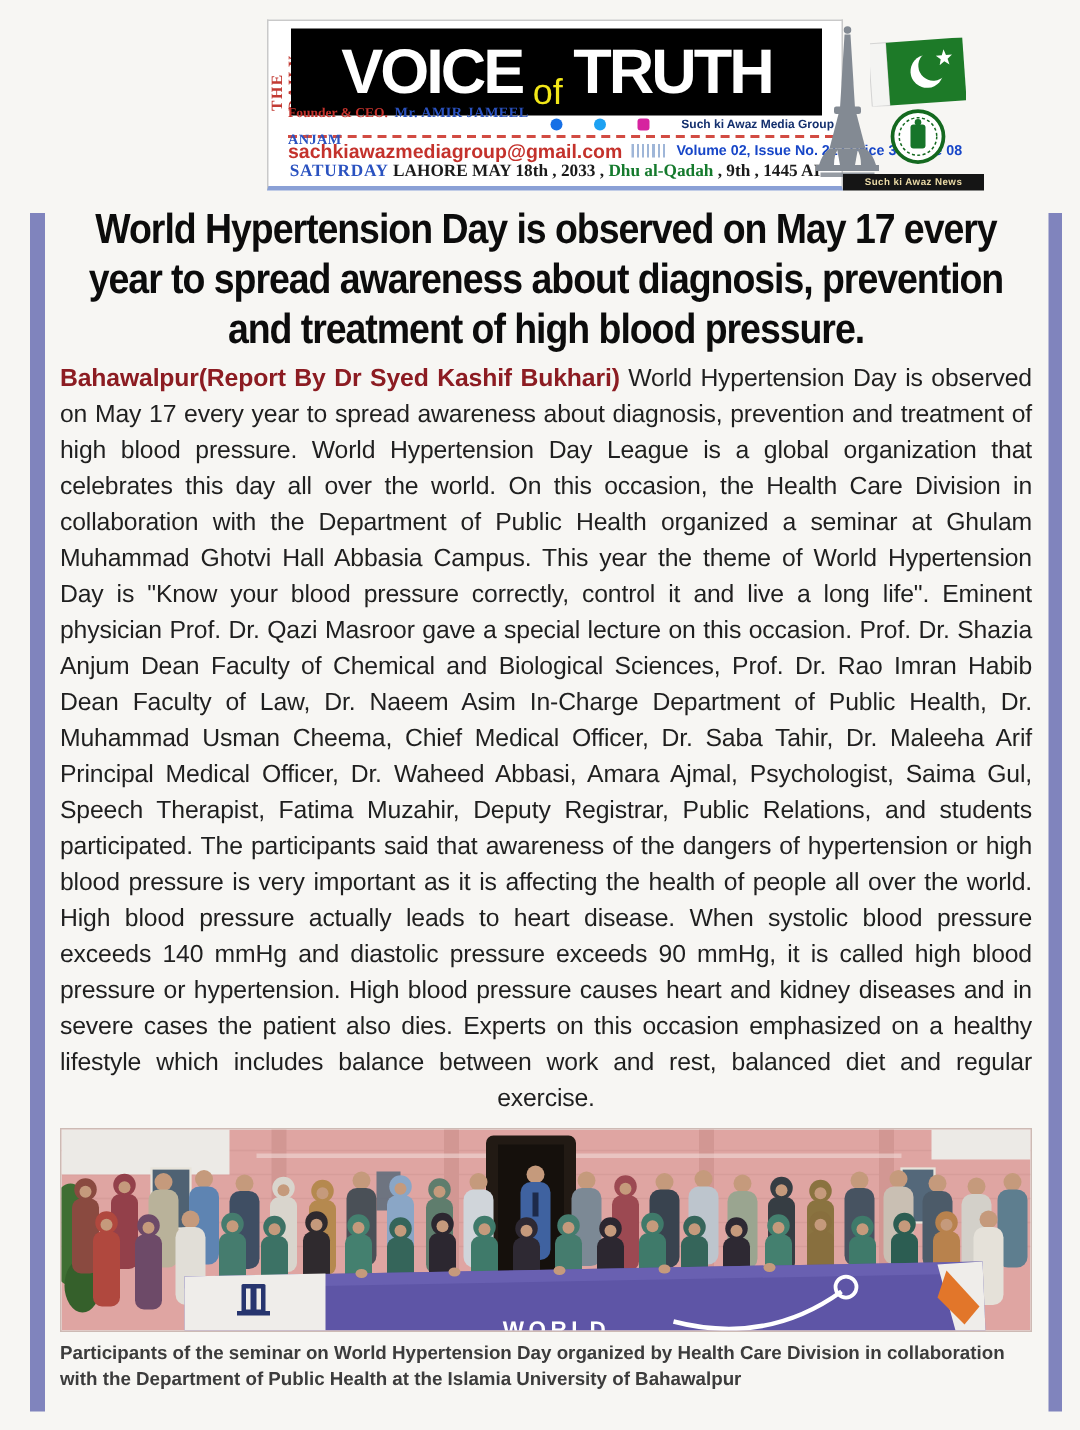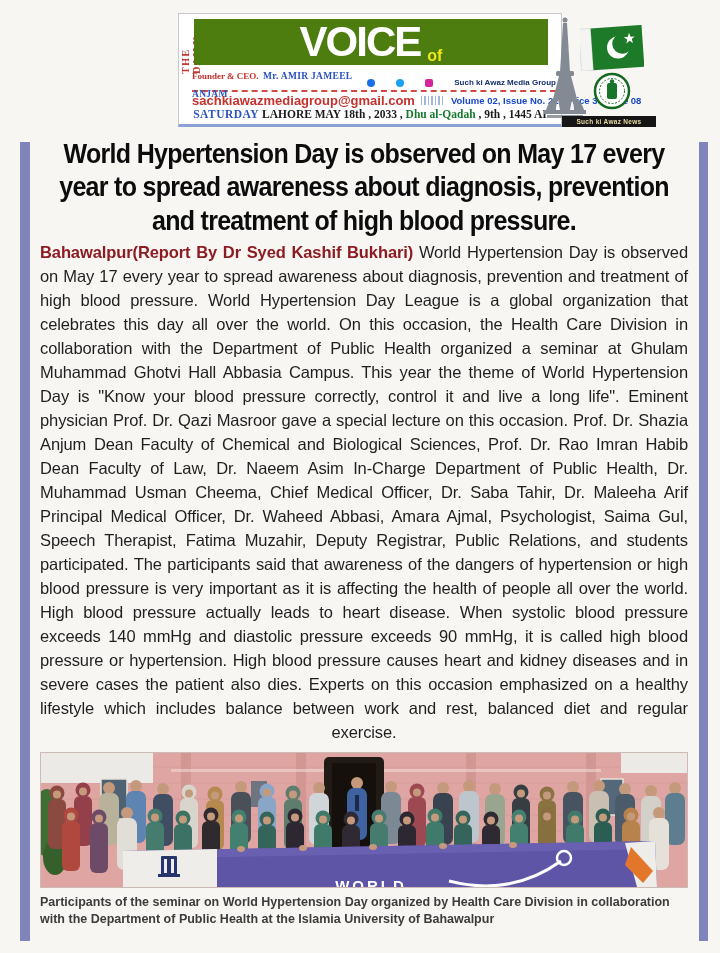--- a/index.html
+++ b/index.html
@@ -5,24 +5,24 @@
   html,body{margin:0;padding:0;background:#f7f6f3;}
   .page{position:relative;width:720px;height:953px;background:#f7f6f3;overflow:hidden;
         font-family:"Liberation Sans",sans-serif;margin:0 auto;}
 
   
   .masthead{position:absolute;left:178px;top:13px;width:470px;height:114px;}
   .mast-box{position:absolute;left:0;top:0;width:384px;height:114px;background:#fff;
             border:1px solid #c9c9c9;border-bottom:3px solid #8aa0d6;box-sizing:border-box;}
   .daily{position:absolute;left:1px;top:8px;height:52px;writing-mode:vertical-rl;transform:rotate(180deg);
          font-family:"Liberation Serif",serif;font-weight:700;color:#c23a33;font-size:10.5px;letter-spacing:1px;}
-  .title-box{position:absolute;left:15px;top:5px;width:354px;height:46px;background:#4d7c0f;
+  .title-box{position:absolute;left:15px;top:5px;width:354px;height:58px;background:#000000;
              display:flex;align-items:center;justify-content:center;gap:7px;}
   .t-voice,.t-truth{color:#ffffff;font-weight:800;font-size:42px;letter-spacing:-2px;line-height:1;}
-  .t-of{color:#f2e718;font-weight:700;font-size:16px;margin-top:28px;line-height:1;}
+  .t-of{color:#f2e718;font-weight:400;font-size:24px;margin-top:28px;line-height:1;}
   .founder-row{position:absolute;left:13px;right:5px;top:61px;height:15px;display:flex;
                justify-content:space-between;align-items:center;border-bottom:2px dashed #d24b42;}
   .founder-label{color:#c4322c;font-weight:700;font-size:9px;font-family:"Liberation Serif",serif;}
   .founder-name{color:#2a52c0;font-weight:700;font-size:9.5px;font-family:"Liberation Serif",serif;letter-spacing:.3px;}
   .social{display:flex;align-items:center;gap:21px;}
   .ic{width:8px;height:8px;border-radius:50%;display:inline-block;}
   .ic.fb{background:#1770e6;}
   .ic.tw{background:#1da1f2;}
   .ic.ig{background:#d6249f;border-radius:2px;}
   .mg{color:#14306e;font-size:8px;font-weight:700;white-space:nowrap;}
@@ -63,20 +63,21 @@
 <body>
 
 <div class="page">
 
   <div class="masthead">
     <div class="mast-box">
       <div class="daily">THE DAILY</div>
       <div class="title-box">
         <span class="t-voice">VOICE</span>
         <span class="t-of">of</span>
+        <span class="t-truth">TRUTH</span>
       </div>
       <div class="founder-row">
         <div>
           <span class="founder-label">Founder &amp; CEO.</span>
           <span class="founder-name">Mr. AMIR JAMEEL ANJAM</span>
         </div>
         <div class="social">
           <span class="ic fb"></span>
           <span class="ic tw"></span>
           <span class="ic ig"></span>

